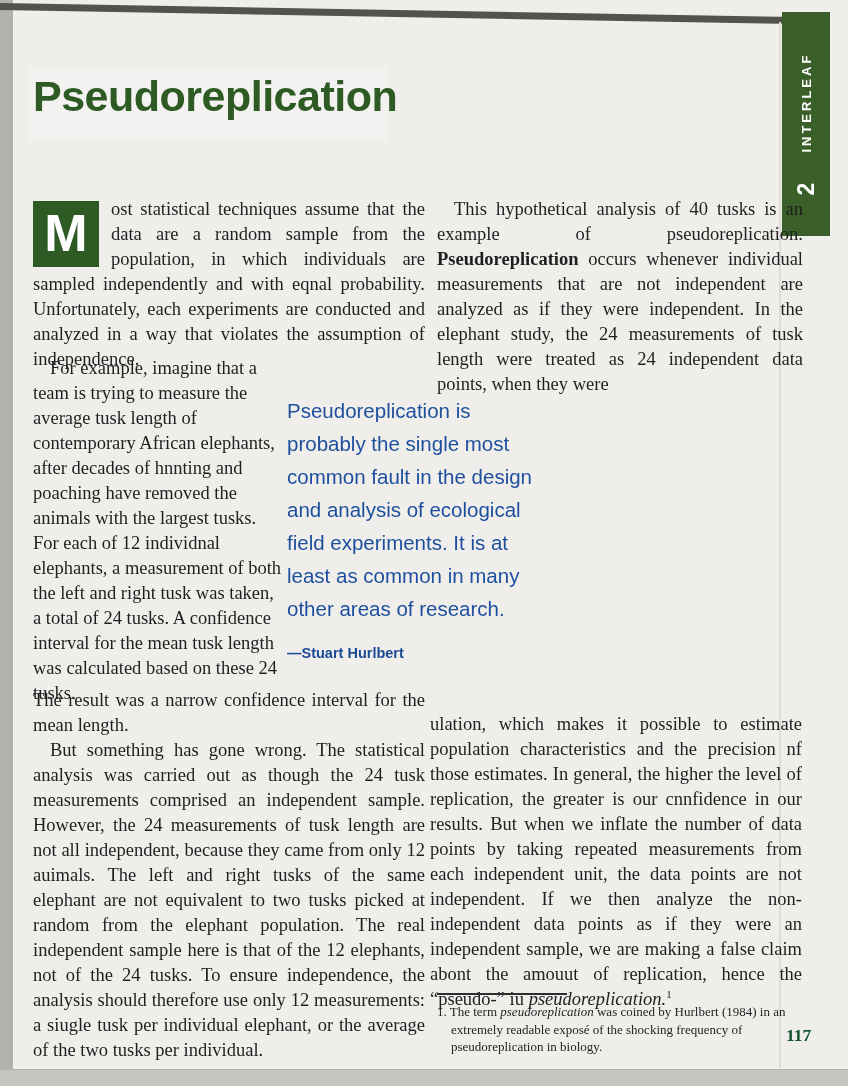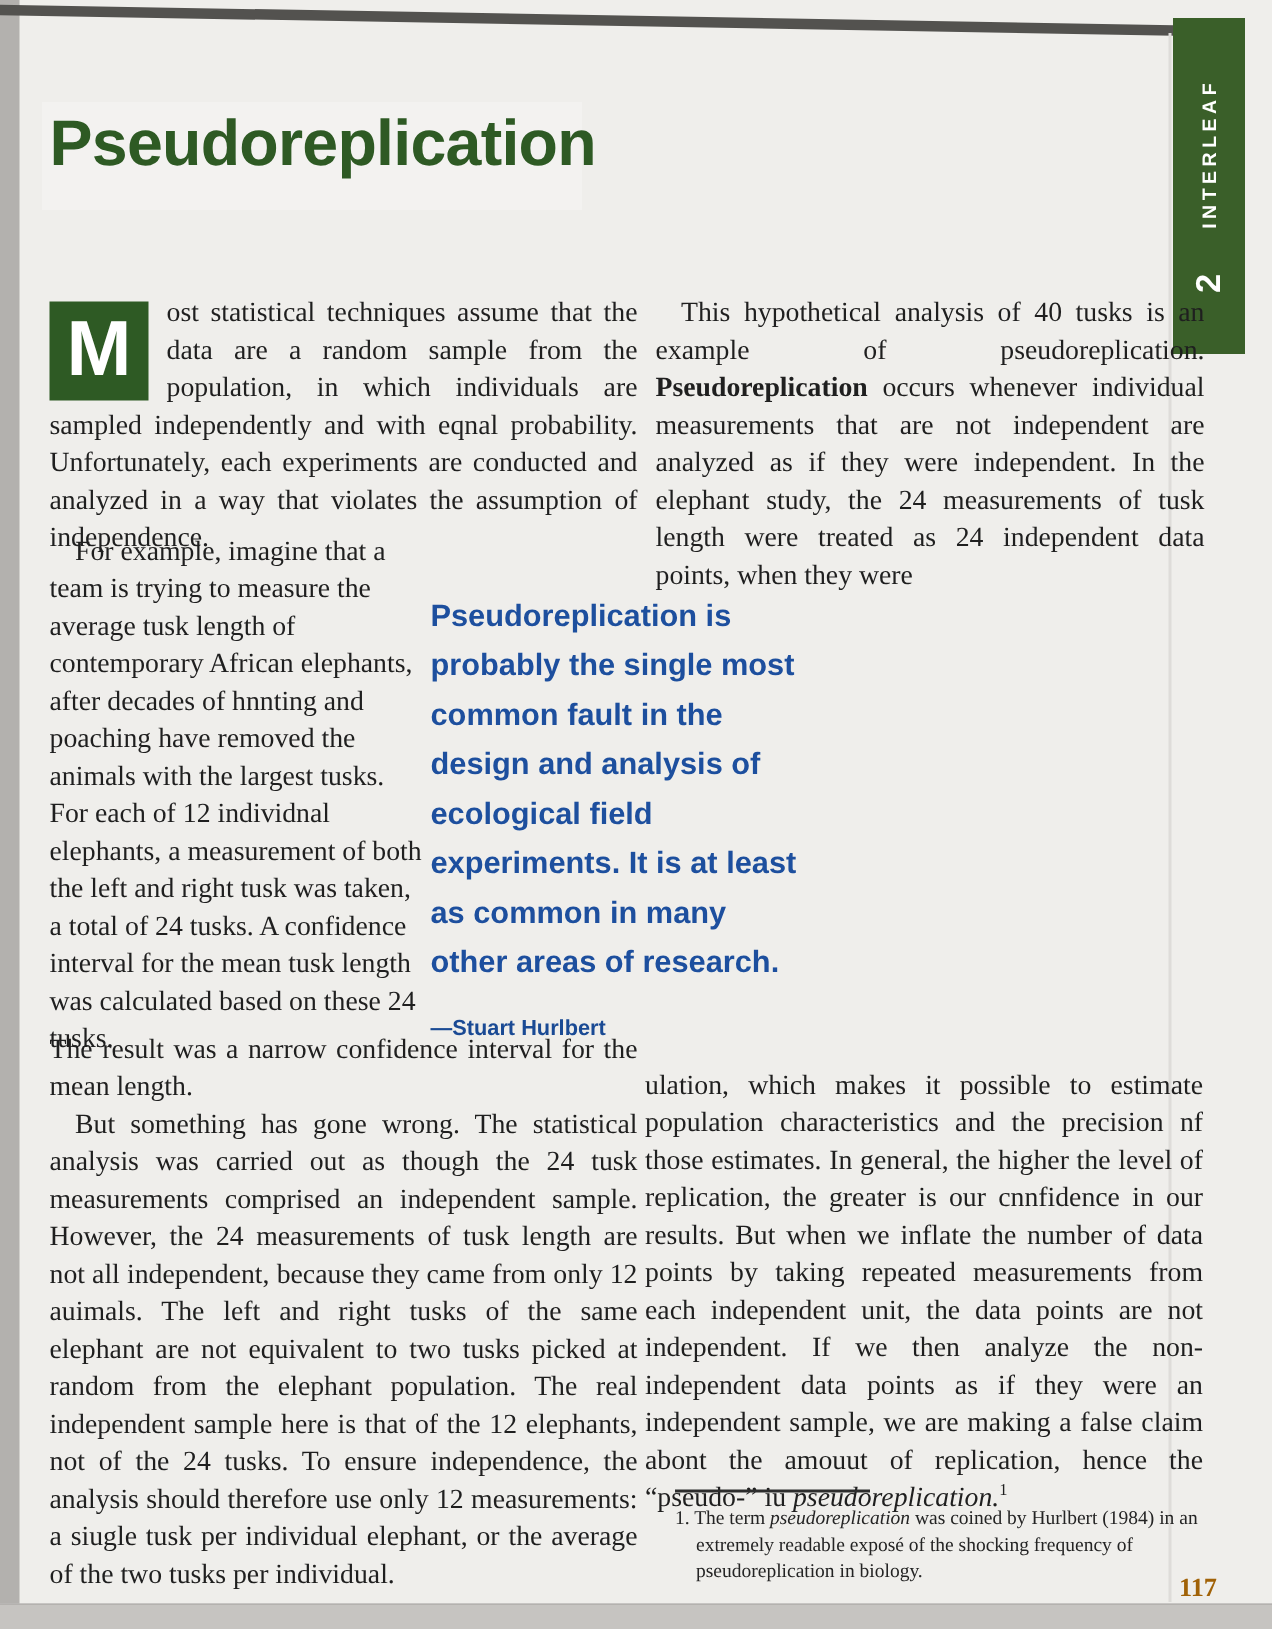--- a/index.html
+++ b/index.html
@@ -37,29 +37,29 @@
   .block-d{left:437px;top:197px;width:366px;}
   .block-e{left:548px;top:379px;width:250px;}
   .block-f{left:430px;top:712px;width:372px;}
 
   .dropcap{float:left;width:66px;height:66px;margin:4px 12px 0 0;background:#2e5a24;
            color:#ffffff;font-family:"Liberation Sans", sans-serif;font-weight:700;
            font-size:52px;line-height:64px;text-align:center;}
 
   
   .pullquote{position:absolute;left:287px;top:394px;width:250px;font-family:"Liberation Sans", sans-serif;}
-  .pq-text{font-weight:700;font-size:20.5px;line-height:33px;color:#1d4f9e;}
+  .pq-text{font-weight:400;font-size:20.5px;line-height:33px;color:#1d4f9e;}
   .pq-attr{margin-top:20px;font-weight:700;font-size:14.5px;color:#1a4a94;}
 
   
-  .footnote{position:absolute;left:437px;top:993px;width:378px;font-size:13px;line-height:17.5px;color:#242424;margin-left:13px;}
+  .footnote{position:absolute;left:437px;top:993px;width:378px;font-size:13px;line-height:17.5px;color:#242424;}
   .fn-rule{width:130px;border-top:2px solid #2d2d2d;margin-bottom:8px;}
   .fn-text{padding-left:14px;text-indent:-14px;}
 
-  .pagenum{position:absolute;left:786px;top:1048px;font-size:17.5px;font-weight:700;color:#a16207;}
+  .pagenum{position:absolute;left:786px;top:1025px;font-size:17.5px;font-weight:700;color:#14532d;}
   sup{font-size:11px;line-height:0;}
 </style>
 </head>
 <body>
 
 <div class="page">
 
   <div class="scan-left"></div>
   <div class="scan-bottom"></div>
   <div class="scan-top"></div>

